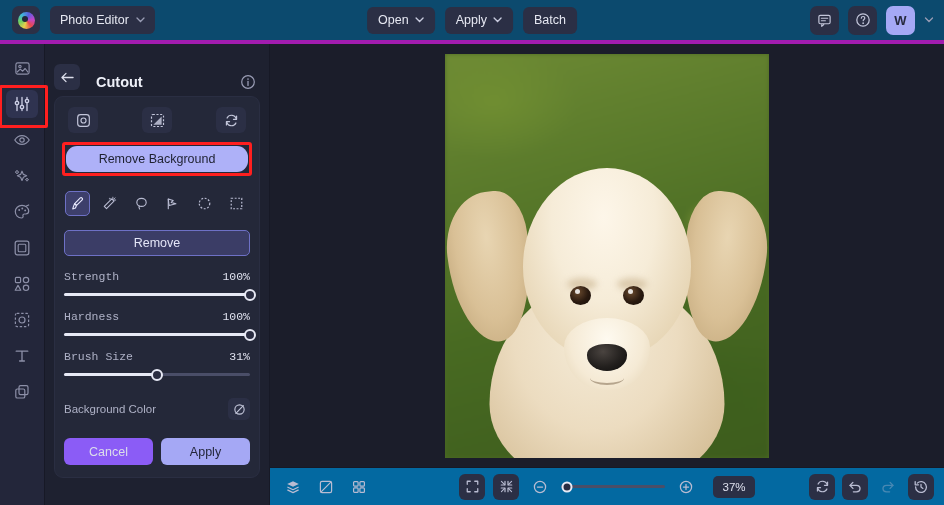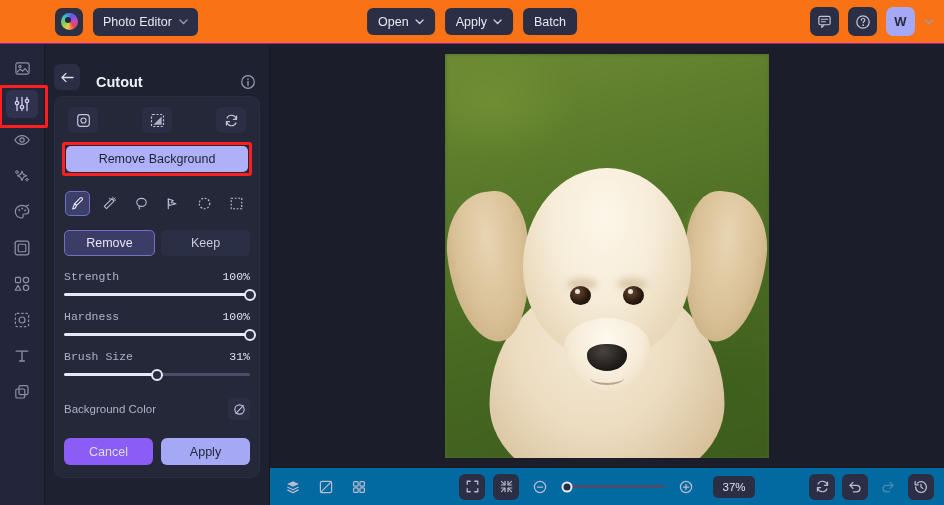--- a/index.html
+++ b/index.html
@@ -8,25 +8,24 @@
     background: #1b1d2a;
     font-family: "Liberation Sans", sans-serif;
     overflow: hidden;
     color: #d8dae6;
   }
   #app { position: relative; width: 944px; height: 505px; display: flex; flex-direction: column; }
 
   
   .topbar {
     height: 44px; flex: 0 0 44px;
-    background: #f97316;
+    background: #0c4a6e;
     display: flex; align-items: center;
     position: relative;
-    border-bottom: 1px solid #a21caf;
-    padding-left: 43px;
+    border-bottom: 4px solid #a21caf;
   }
   .logo {
     width: 28px; height: 28px; margin-left: 12px;
     border-radius: 7px; background: #2c3046;
     display: flex; align-items: center; justify-content: center;
   }
   .logo-wheel {
     width: 17px; height: 17px; border-radius: 50%;
     background:
       conic-gradient(from 200deg, #e8d14b 0deg, #6fd060 60deg, #3fb8d8 120deg,
@@ -118,21 +117,21 @@
     border: 1px solid #2a2e42;
   }
   .mode-row { display: flex; justify-content: space-between; padding: 0 4px; }
   .mode-btn {
     width: 30px; height: 26px; border-radius: 6px; background: #2b2f45;
     display: flex; align-items: center; justify-content: center; cursor: pointer;
     color: #c3c6da;
   }
   .rb-wrap { position: relative; margin: 13px 2px 0 2px; }
   .rb-btn {
-    height: 26px; border-radius: 5px; background: #aeb1f8;
+    height: 26px; border-radius: 11px; background: #aeb1f8;
     color: #1e2130; font-size: 12.5px;
     display: flex; align-items: center; justify-content: center; cursor: pointer;
   }
   .rb-wrap::after {
     content: ""; position: absolute; left: -4px; top: -4px; right: -4px; bottom: -4px;
     border: 3px solid #ff1f1f; border-radius: 3px; pointer-events: none;
   }
 
   .tool-row {
     display: flex; gap: 2px; margin: 19px 0 0 0; padding: 0 1px;
@@ -561,23 +560,20 @@
               <svg width="15" height="15" viewBox="0 0 16 16">
                 <rect x="2.4" y="2.4" width="11.2" height="11.2" fill="none" stroke="currentColor" stroke-width="1.3" stroke-dasharray="2 1.7"></rect>
               </svg>
             </span>
           </div>
         </div>
 
         <div class="seg">
           <div class="seg-btn sel">
             <span>Remove</span>
-          </div>
-          <div class="seg-btn">
-            <span>Keep</span>
           </div>
         </div>
 
         <div class="sl-block">
           <div class="sl-top">
             <span>Strength</span>
             <span class="sl-val">100%</span>
           </div>
           <div class="track">
             <div class="fill" style="width:100%"></div>

